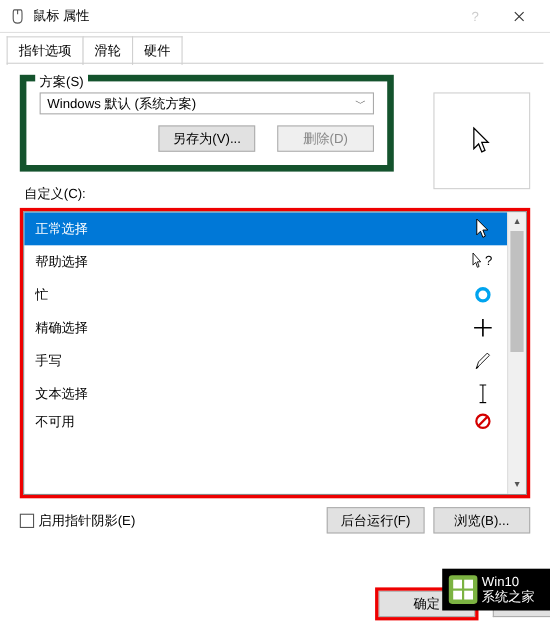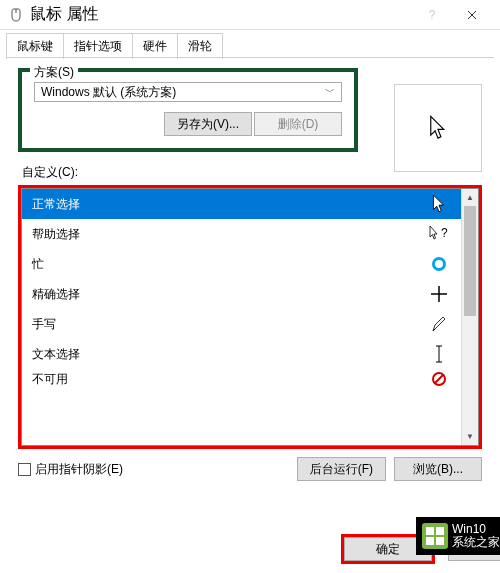--- a/index.html
+++ b/index.html
@@ -1,53 +1,53 @@
 <!DOCTYPE html>
 <html><head>
   <meta charset="utf-8">
   <style>
     * { margin: 0; padding: 0; box-sizing: border-box; font-family: "Microsoft YaHei", "Segoe UI", sans-serif; font-size: 12px; }
     body { background: #fff; width: 500px; height: 573px; overflow: hidden; position: relative; }
     .titlebar { height: 30px; display: flex; align-items: center; padding: 0 8px; background: #fff; border-bottom: 1px solid #e0e0e0; }
     .titlebar .icon { width: 16px; height: 16px; margin-right: 6px; display: inline-flex; align-items: center; justify-content: center; }
-    .titlebar .title { flex: 1; color: #000; font-size: 16px; }
+    .titlebar .title { flex: 1; color: #000; font-size: 12px; }
     .titlebar .sysbtn { width: 40px; height: 28px; display: flex; align-items: center; justify-content: center; color: #333; }
     .sysbtn.disabled { color: #ccc; }
     .tabs { display: flex; padding: 2px 6px 0 6px; background: #fff; position: relative; }
     .tab { padding: 4px 10px; border: 1px solid #d0d0d0; border-bottom: none; background: #fff; margin-right: -1px; position: relative; top: 1px; }
     .tab.active { background: #fff; z-index: 2; }
     .tab.highlighted { outline: 3px solid #e00; outline-offset: -1px; }
     .tab-border-line { position: absolute; left: 6px; right: 6px; bottom: 0; height: 1px; background: #d0d0d0; z-index: 1; }
     .content { padding: 10px 18px; }
-    .groupbox { border: 4px solid #14532d; padding: 10px 12px 12px 12px; margin-bottom: 12px; position: relative; width: 340px; }
+    .groupbox { border: 6px solid #14532d; padding: 10px 12px 12px 12px; margin-bottom: 12px; position: relative; width: 340px; }
     .groupbox-label { position: absolute; top: -8px; left: 8px; background: #fff; padding: 0 4px; }
     .combo { width: 100%; height: 20px; border: 1px solid #aaa; background: #fff; display: flex; align-items: center; padding: 0 6px; justify-content: space-between; margin-bottom: 10px; }
     .combo .chev { font-size: 10px; color: #555; }
-    .btn-row { display: flex; justify-content: flex-end; gap: 2px; }
+    .btn-row { display: flex; justify-content: flex-end; gap: 20px; }
     .btn { min-width: 88px; height: 24px; border: 1px solid #adadad; background: #e1e1e1; display: inline-flex; align-items: center; justify-content: center; padding: 0 12px; }
     .btn.disabled { color: #888; background: #efefef; }
     .preview-box { position: absolute; right: 18px; top: 84px; width: 88px; height: 88px; border: 1px solid #d0d0d0; display:flex; align-items:center; justify-content:center;}
     .label-custom { margin: 8px 0 4px 4px; display: block; }
     .listbox-wrap { border: 3px solid #e00; padding: 0; }
     .listbox { border: 1px solid #888; height: 258px; overflow: hidden; position: relative; display:flex; }
     .list-inner { flex:1; overflow:hidden; }
     .scrollbar { width: 17px; background: #f0f0f0; border-left: 1px solid #ddd; position: relative; }
     .scroll-up, .scroll-down { height: 17px; display:flex; align-items:center; justify-content:center; color:#555; font-size:8px;}
     .scroll-thumb { position:absolute; left:2px; right:2px; top:17px; height:110px; background:#c0c0c0; }
     .list-row { height: 30px; display: flex; align-items: center; justify-content: space-between; padding: 0 10px; border-bottom: 0px solid transparent; }
     .list-row.selected { background: #0078d7; color: #fff; }
     .list-row .cursor-preview { width: 24px; display:flex; justify-content:center; align-items:center; }
     .below-row { display: flex; align-items: center; margin-top: 8px; gap: 8px;}
     .checkbox { width: 13px; height: 13px; border: 1px solid #555; display:inline-block; margin-right:4px; vertical-align:middle;}
     .below-row .spacer { flex: 1; }
     .footer { position: absolute; bottom: 12px; right: 0; left:0; display:flex; justify-content:flex-end; align-items:center; padding-right:0; }
     .footer .btn-ok-wrap { outline: 3px solid #e00; outline-offset: 0; margin-right: 16px;}
     .footer .btn-ok { min-width: 88px; }
     .footer .btn-cancel-partial { min-width:52px; border-right:none; padding-right:4px; justify-content:flex-end;}
-    .watermark { position:absolute; right:0; bottom:6px; height:38px; display:flex; align-items:center; background:#000; padding:0 0 0 6px; gap:4px;}
+    .watermark { position:absolute; right:0; bottom:6px; height:38px; display:flex; align-items:center; background:#000; padding:0 14px 0 6px; gap:4px;}
     .wm-logo { width:26px; height:26px; border-radius:3px; background:#7cb342; display:grid; grid-template-columns:1fr 1fr; grid-template-rows:1fr 1fr; gap:2px; padding:4px;}
     .wm-logo span{ background:#fff; }
     .wm-text { color:#fff; font-size:11px; line-height:1.1; }
     svg { display:block; }
   </style>
 </head>
 <body>
 
 <div class="titlebar">
   <span class="icon">
@@ -58,24 +58,23 @@
   <span class="title">鼠标 属性</span>
   <div class="sysbtn disabled">?</div>
   <div class="sysbtn">
     <svg width="10" height="10" viewBox="0 0 10 10">
         <path d="M1 1 L9 9 M9 1 L1 9" stroke="#333" stroke-width="1"></path>
       </svg>
   </div>
 </div>
 
 <div class="tabs">
-  <div class="tab">鼠标键</div>
   <div class="tab">指针选项</div>
+  <div class="tab">滑轮</div>
   <div class="tab">硬件</div>
-  <div class="tab">滑轮</div>
   <div class="tab-border-line"></div>
 </div>
 
 <div class="content">
 
   <div class="groupbox">
     <span class="groupbox-label">方案(S)</span>
     <div class="combo">
       <span>Windows 默认 (系统方案)</span>
       <span class="chev">﹀</span>

